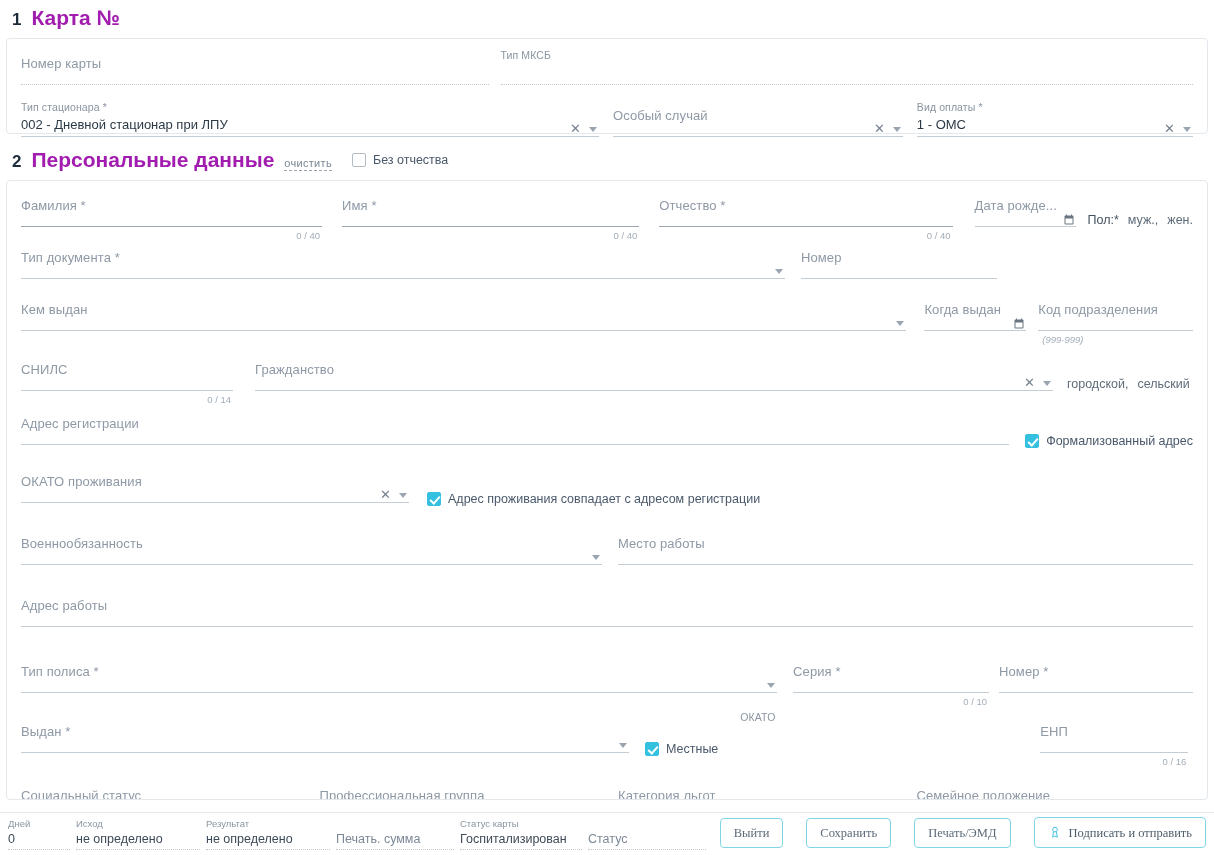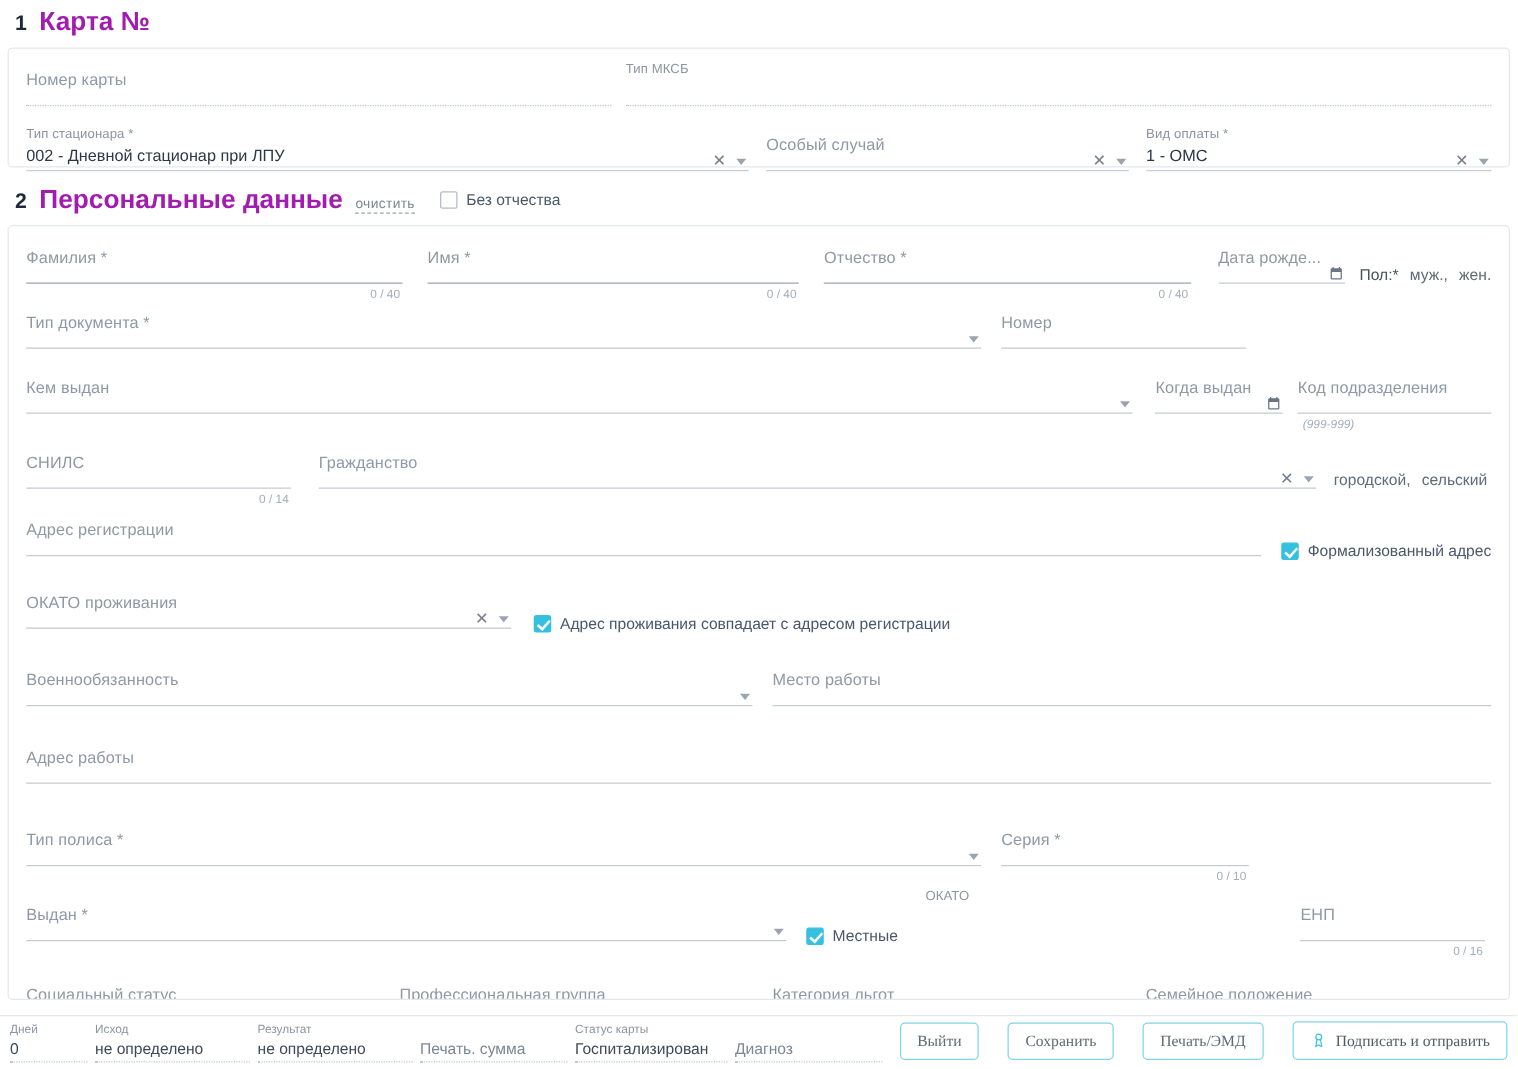--- a/index.html
+++ b/index.html
@@ -419,20 +419,25 @@
         <div class="val"></div>
         <div class="lab big">Тип полиса *</div>
         <div class="caret"></div>
         <div class="line"></div>
       </div>
       <div class="field" style="width:198px; margin-right:10px;">
         <div class="val"></div>
         <div class="lab big">Серия *</div>
         <div class="line"></div>
         <div class="counter">0 / 10</div>
+      </div>
+      <div class="field" style="width:196px;">
+        <div class="val"></div>
+        <div class="lab big">Номер *</div>
+        <div class="line"></div>
       </div>
     </div>
 
     <div class="row" style="margin-top:14px;">
       <div class="field" style="width:608px; margin-right:16px;">
         <div class="val"></div>
         <div class="lab big">Выдан *</div>
         <div class="caret"></div>
         <div class="line"></div>
       </div>
@@ -495,21 +500,21 @@
      <div class="fstat" style="width:118px;">
        <div class="fl"></div>
        <div class="fv ph">Печать. сумма</div>
      </div>
      <div class="fstat" style="width:122px;">
        <div class="fl">Статус карты</div>
        <div class="fv">Госпитализирован</div>
      </div>
      <div class="fstat" style="width:118px;">
        <div class="fl"></div>
-       <div class="fv ph">Диагноз</div>
+       <div class="fv ph">Статус</div>
      </div>
    </div>
 
    <div class="fbtns">
      <button class="btn">Выйти</button>
      <button class="btn">Сохранить</button>
      <button class="btn">Печать/ЭМД</button>
      <button class="btn sign">
        <span class="sign-ico">
          <svg viewBox="0 0 24 24" width="14" height="15" fill="none" stroke="currentColor" stroke-width="1.6">

